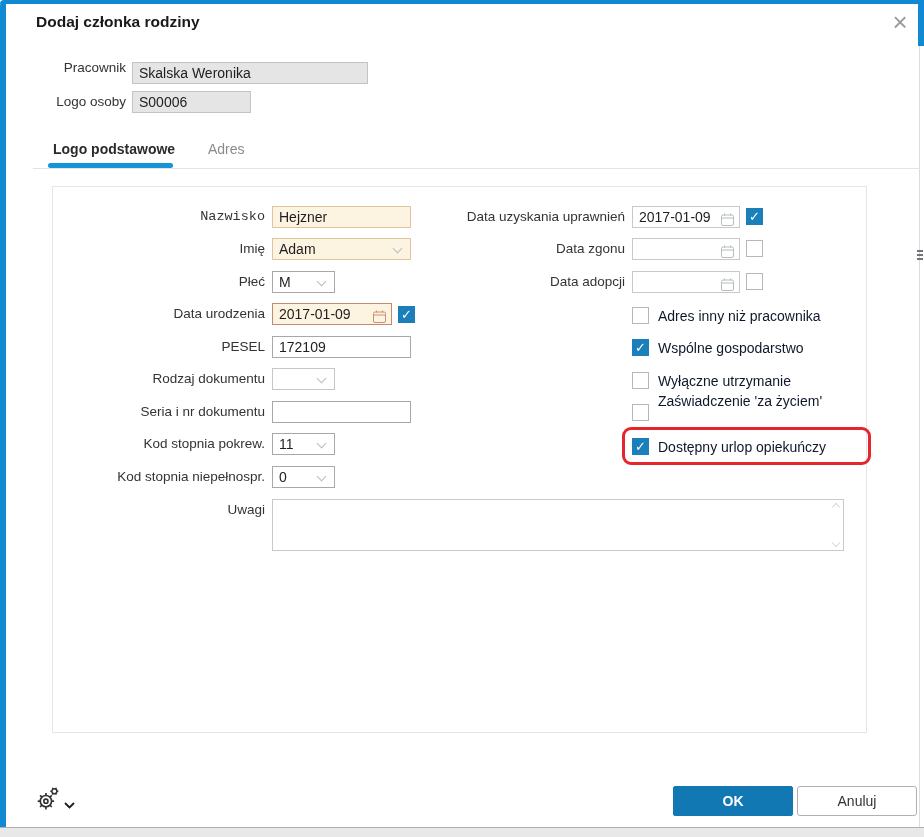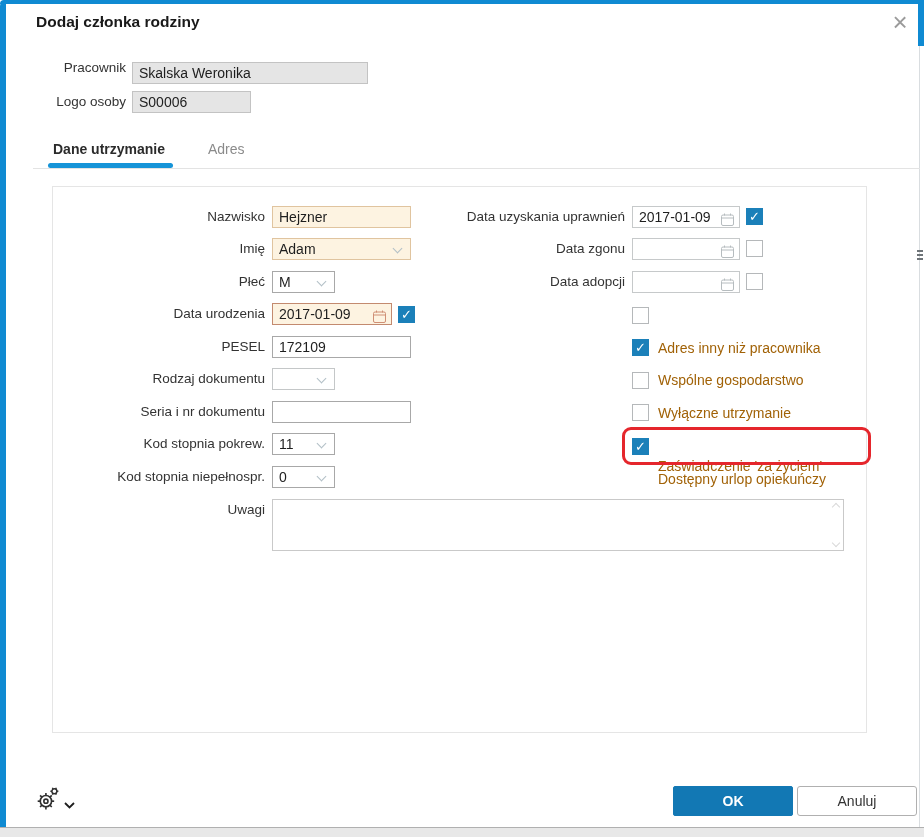--- a/index.html
+++ b/index.html
@@ -28,21 +28,21 @@
   .box.date-hl { background:#fdf3e1; border-color:#c38a6f; }
   .box.sel { padding-right:31px; }
   .chev { position:absolute; right:9px; top:6px; width:7px; height:7px; border-right:1.6px solid #b2bfc6; border-bottom:1.6px solid #b2bfc6; transform:rotate(45deg); }
   .calwrap { position:absolute; right:5px; top:4px; width:13px; height:13px; }
   .cal-gray   { color:#b6bcbf; }
   .cal-salmon { color:#cf8f75; }
 
   .cb { position:absolute; width:17px; height:17px; border:1px solid #b5b8ba; background:#fff; }
   .cb.checked { background:#1b80b9; border-color:#1b80b9; }
   .cb.checked::after { content:"\2713"; position:absolute; left:2px; top:0; width:13px; color:#fff; font-size:13px; font-weight:700; line-height:16px; }
-  .cb-label { position:absolute; font-size:14px; color:#a16207; white-space:nowrap;margin-top:32px; }
+  .cb-label { position:absolute; font-size:14px; color:#0f172a; white-space:nowrap; }
 
   .tab-active   { position:absolute; left:53px; top:141px; font-size:14px; font-weight:700; color:#2b2b2b; cursor:pointer; }
   .tab-inactive { position:absolute; left:208px; top:141px; font-size:14px; color:#8b8b8b; cursor:pointer; }
   .tab-underline { position:absolute; left:48px; top:163px; width:125px; height:5px; border-radius:2.5px; background:#1694d8; }
   .tab-sep { position:absolute; left:33px; top:168px; width:887px; height:1px; background:#e3e3e3; }
 
   .panel { position:absolute; left:52px; top:186px; width:815px; height:547px; border:1px solid #e5e5e5; background:#fff; }
 
   .textarea { position:absolute; left:272px; top:499px; width:572px; height:52px; border:1px solid #c9c9c9; background:#fff; }
   .ta-chev-up, .ta-chev-dn { position:absolute; right:4px; width:6px; height:6px; border-right:1.4px solid #d9d9d9; border-bottom:1.4px solid #d9d9d9; }
@@ -76,28 +76,28 @@
 
   <div class="title">Dodaj członka rodziny</div>
   <div class="close-x">×</div>
 
   <div class="lbl" style="left:20px; top:60px; width:106px;">Pracownik</div>
   <div class="box gray" style="left:132px; top:62px; width:236px;">Skalska Weronika</div>
 
   <div class="lbl" style="left:20px; top:94px; width:106px;">Logo osoby</div>
   <div class="box gray" style="left:132px; top:91px; width:119px;">S00006</div>
 
-  <div class="tab-active">Dane utrzymanie</div>
+  <div class="tab-active">Logo podstawowe</div>
   <div class="tab-inactive">Adres</div>
   <div class="tab-underline"></div>
   <div class="tab-sep"></div>
 
   <div class="panel"></div>
 
-  <div class="lbl" style="left:60px; top:209px; width:205px;">Nazwisko</div>
+  <div class="lbl" style="left:60px; top:209px; width:205px;font-family:Liberation Mono, monospace;">Nazwisko</div>
   <div class="box cream" style="left:272px; top:206px; width:139px;">Hejzner</div>
 
   <div class="lbl" style="left:60px; top:241px; width:205px;">Imię</div>
   <div class="box cream sel" style="left:272px; top:238px; width:139px;">
     <span>Adam</span>
     <span class="chev"></span>
   </div>
 
   <div class="lbl" style="left:60px; top:274px; width:205px;">Płeć</div>
   <div class="box sel" style="left:272px; top:271px; width:63px;">
@@ -194,21 +194,21 @@
   <div class="cb" style="left:632px; top:307px;"></div>
   <div class="cb-label" style="left:658px; top:308px;">Adres inny niż pracownika</div>
 
   <div class="cb checked" style="left:632px; top:339px;"></div>
   <div class="cb-label" style="left:658px; top:340px;text-align:center;">Wspólne gospodarstwo</div>
 
   <div class="cb" style="left:632px; top:372px;"></div>
   <div class="cb-label" style="left:658px; top:373px;">Wyłączne utrzymanie</div>
 
   <div class="cb" style="left:632px; top:404px;"></div>
-  <div class="cb-label" style="left:658px; top:426px;">Zaświadczenie 'za życiem'</div>
+  <div class="cb-label" style="left:658px; top:393px;">Zaświadczenie 'za życiem'</div>
 
   <div class="cb checked" style="left:632px; top:438px;"></div>
   <div class="cb-label" style="left:658px; top:439px;">Dostępny urlop opiekuńczy</div>
   <div class="hl-ring"></div>
 
   <div class="gear">
     <svg width="26" height="26" viewBox="0 0 24 24">
       <g fill="none" stroke="#2f2f2f" stroke-width="1.5">
         <circle cx="11" cy="14" r="5.2"></circle>
         <circle cx="11" cy="14" r="1.9"></circle>

